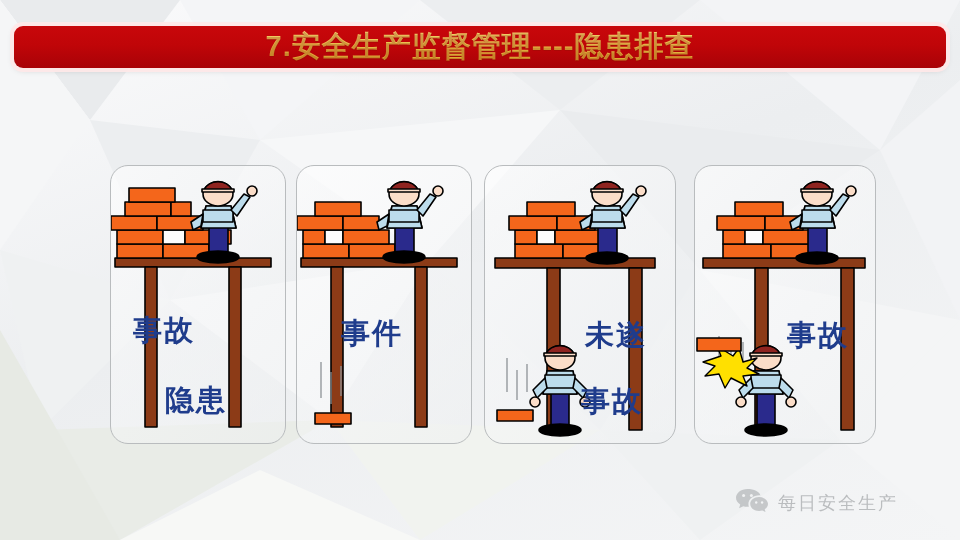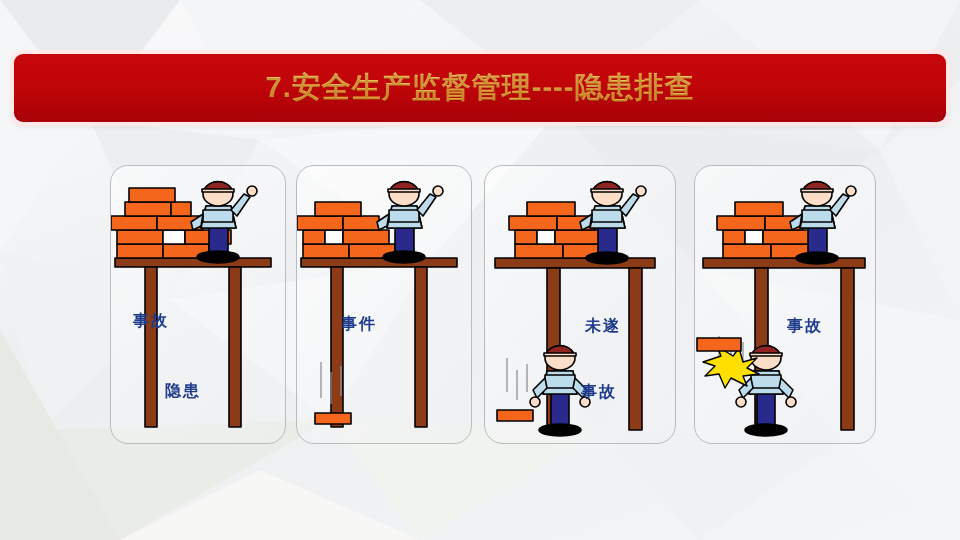--- a/index.html
+++ b/index.html
@@ -9,25 +9,24 @@
     background:#eef0f1;
   }
   #slide{position:relative;width:960px;height:540px;overflow:hidden;background:#f2f3f4;}
 
   
   .bg{position:absolute;inset:0;background:linear-gradient(160deg,#fbfbfc 0%,#eceef0 45%,#f4f5f6 100%);}
   .bg svg{position:absolute;inset:0;width:960px;height:540px;display:block;}
 
   
   .banner{
-    position:absolute;left:14px;top:26px;width:932px;height:68px;
+    position:absolute;left:14px;top:26px;width:932px;height:42px;
     border-radius:9px;
     background:linear-gradient(180deg,#c8070b 0%,#c00508 45%,#a80207 100%);
     box-shadow:0 0 0 4px rgba(255,232,232,.92), 0 2px 7px rgba(0,0,0,.18);
-    margin-top:28px;
   }
   .banner-text{
     position:absolute;inset:0;display:flex;align-items:center;justify-content:center;
     font-size:29px;font-weight:bold;letter-spacing:1px;
     color:#f0c24a;
     background:linear-gradient(180deg,#f7d87a 0%,#eab945 50%,#d99a27 100%);
     -webkit-background-clip:text;background-clip:text;-webkit-text-fill-color:transparent;
     text-shadow:0 1px 0 rgba(120,20,0,.25);
     white-space:nowrap;
   }
@@ -41,21 +40,21 @@
   }
   .p1{left:110px;width:174px;}
   .p2{left:296px;width:174px;}
   .p3{left:484px;width:190px;border-radius:19px;}
   .p4{left:694px;width:180px;}
 
   .stage{position:absolute;inset:0;}
   .stage svg{position:absolute;left:0;top:0;display:block;}
 
   .cap{
-    position:absolute;color:#1f3c8c;font-size:16px;font-weight:bold;
+    position:absolute;color:#1f3c8c;font-size:29px;font-weight:bold;
     letter-spacing:2px;white-space:nowrap;
   }
 
   
   .wm{position:absolute;left:735px;top:487px;display:flex;align-items:center;gap:9px;opacity:.42;}
   .wm-text{font-size:18px;color:#6e7275;letter-spacing:2px;white-space:nowrap;}
 </style>
 </head>
 <body>
 
@@ -285,14 +284,32 @@
           </g>
 
           <polygon points="8,196 26,190 22,180 38,190 44,182 48,196 62,192 52,202 64,208 48,210 52,220 36,212 30,222 24,208 10,210 20,200" fill="#ffe000" stroke="#000" stroke-width="1.4"></polygon>
           <rect x="2" y="172" width="44" height="13" fill="#f4661b"></rect>
         </g>
       </svg>
     </div>
     <div class="cap" style="left:92px;top:150px;">事故</div>
   </div>
 
+  <div class="wm">
+    <span>
+      <svg width="34" height="28" viewBox="0 0 34 28" aria-hidden="true">
+        <path d="M12.5,2 C6,2 1,6 1,10.8 C1,13.5 2.6,15.9 5.2,17.5 L4.1,21.2 L8.3,19.2
+                 C9.6,19.6 11,19.8 12.5,19.8 C13,19.8 13.4,19.8 13.9,19.7
+                 C13.6,18.9 13.4,18 13.4,17.1 C13.4,12.2 18.3,8.3 24.3,8.3
+                 C24.7,8.3 25.1,8.3 25.5,8.4 C24.4,4.7 19,2 12.5,2 Z" fill="#8a8e91"></path>
+        <circle cx="8.6" cy="8.4" r="1.5" fill="#f2f3f4"></circle>
+        <circle cx="16.4" cy="8.4" r="1.5" fill="#f2f3f4"></circle>
+        <path d="M33,17 C33,13.1 29,10 24.1,10 C19.2,10 15.2,13.1 15.2,17
+                 C15.2,20.9 19.2,24 24.1,24 C25.2,24 26.3,23.8 27.3,23.5
+                 L30.6,25.1 L29.7,22.2 C31.7,20.9 33,19.1 33,17 Z" fill="#8a8e91"></path>
+        <circle cx="21.2" cy="15.5" r="1.2" fill="#f2f3f4"></circle>
+        <circle cx="27.1" cy="15.5" r="1.2" fill="#f2f3f4"></circle>
+      </svg>
+    </span>
+    <span class="wm-text">每日安全生产</span>
+  </div>
 
 </div>
 
 </body></html>

